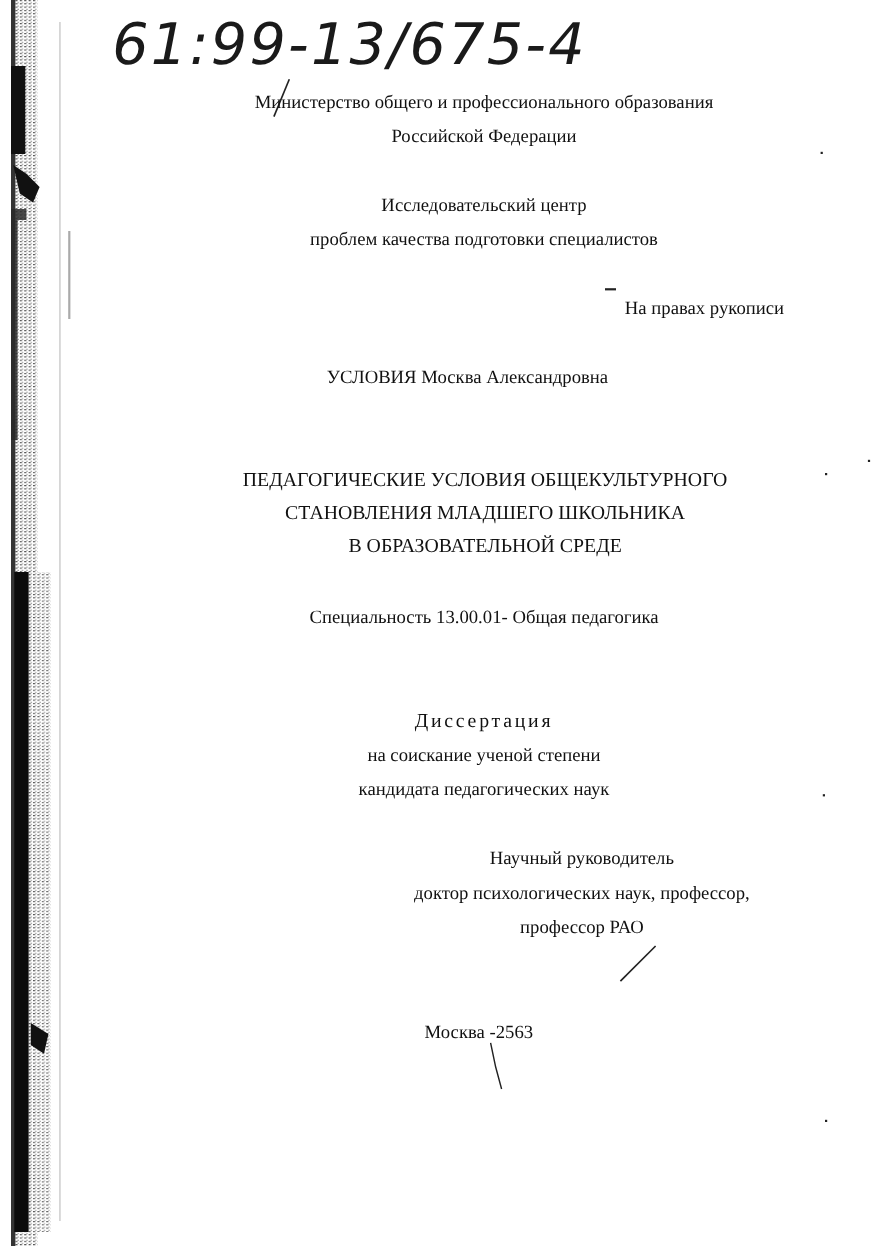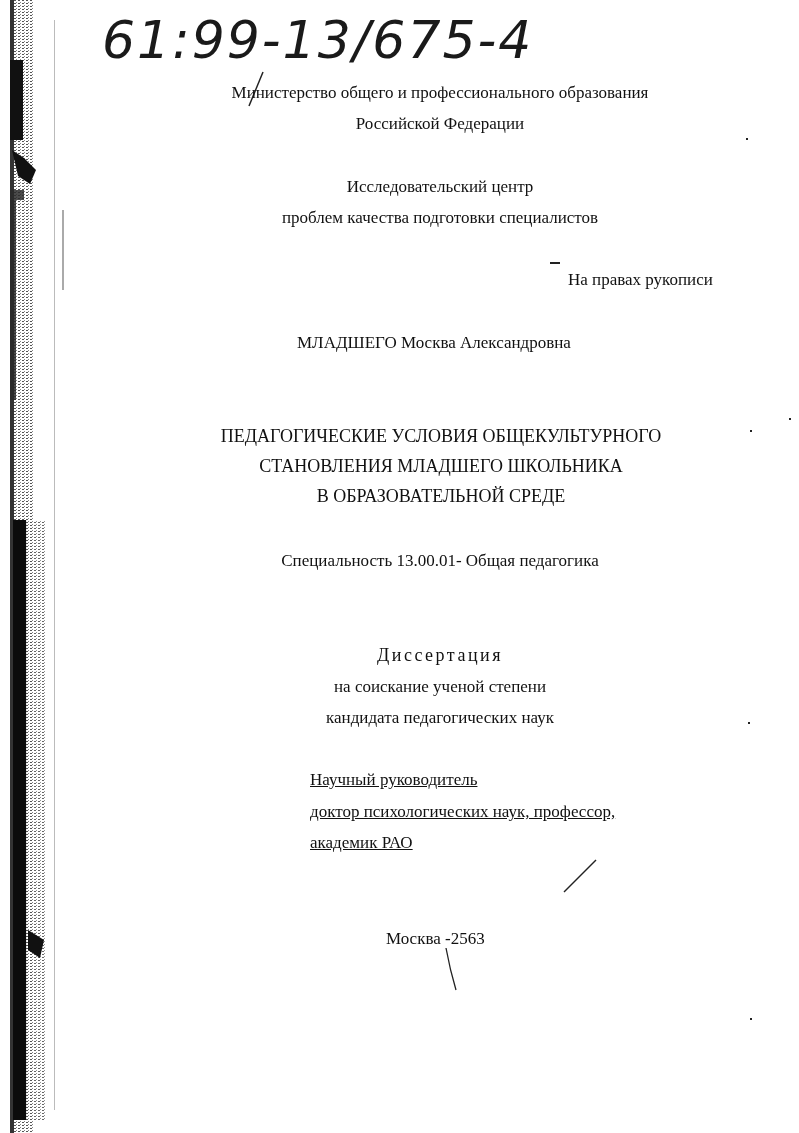--- a/index.html
+++ b/index.html
@@ -15,21 +15,21 @@
     }
     .line {
       position: absolute; white-space: nowrap; font-size: 17px; line-height: 20px; text-align: center;
     }
     .center { left: 0; width: 860px; text-align: center; }
     .title {
       position: absolute; left: 0; width: 862px; text-align: center;
       font-size: 18px; line-height: 20px; white-space: nowrap;
     }
     .spaced { letter-spacing: 2.5px; font-size: 18px; }
-    .right { text-align: left; text-decoration: underline; }
+    .right { text-align: center; }
     .mark { position: absolute; }
     .dot { position: absolute; width: 2px; height: 2px; background: #222; }
   </style>
 </head>
 <body>
 
 <div class="page">
 
   <svg class="scan-edge" viewBox="0 0 60 1133" preserveAspectRatio="none">
     <defs>
@@ -62,37 +62,37 @@
   <div class="line center" style="top:83px">Министерство общего и профессионального образования</div>
   <div class="line center" style="top:114px">Российской Федерации</div>
 
   <div class="line center" style="top:177px">Исследовательский центр</div>
   <div class="line center" style="top:208px">проблем качества подготовки специалистов</div>
 
   <div class="mark" style="left:540px;top:262px;width:10px;height:2px;background:#222"></div>
   <div class="line" style="top:270px;left:558px">На правах рукописи</div>
 
   <div class="line" style="top:333px;left:287px">
-    <span>МЛАДШЕГО</span>
+    <span>УСЛОВИЯ</span>
     <span>Москва Александровна</span>
   </div>
 
   <div class="title" style="top:426px">ПЕДАГОГИЧЕСКИЕ УСЛОВИЯ ОБЩЕКУЛЬТУРНОГО</div>
   <div class="title" style="top:456px">СТАНОВЛЕНИЯ МЛАДШЕГО ШКОЛЬНИКА</div>
   <div class="title" style="top:486px">В ОБРАЗОВАТЕЛЬНОЙ СРЕДЕ</div>
 
   <div class="line center" style="top:551px">Специальность 13.00.01- Общая педагогика</div>
 
   <div class="line center spaced" style="top:645px">Диссертация</div>
   <div class="line center" style="top:677px">на соискание ученой степени</div>
   <div class="line center" style="top:708px">кандидата педагогических наук</div>
 
   <div class="line right" style="top:770px;left:300px;width:438px">Научный руководитель</div>
   <div class="line right" style="top:802px;left:300px;width:438px">доктор психологических наук, профессор,</div>
-  <div class="line right" style="top:833px;left:300px;width:438px">академик РАО</div>
+  <div class="line right" style="top:833px;left:300px;width:438px">профессор РАО</div>
 
   <svg class="mark" style="left:550px;top:858px" width="40" height="36" viewBox="0 0 40 36">
     <path d="M36 2 L4 34" stroke="#222" stroke-width="1.5" fill="none"></path>
   </svg>
 
   <div class="line" style="top:929px;left:376px">Москва -2563</div>
   <svg class="mark" style="left:434px;top:946px" width="16" height="46" viewBox="0 0 16 46">
     <path d="M2 2 Q6 24 12 44" stroke="#222" stroke-width="1.3" fill="none"></path>
   </svg>
 

